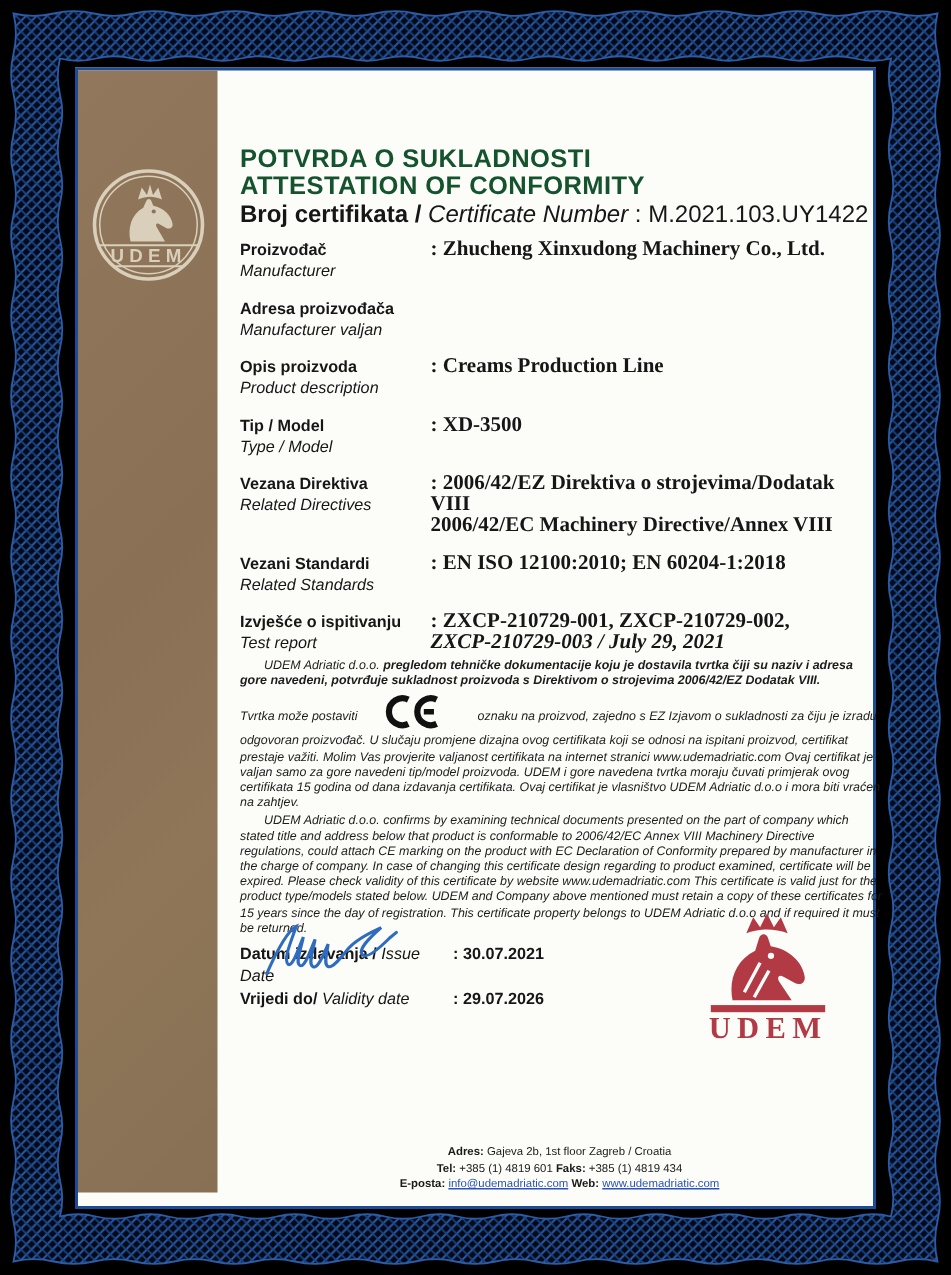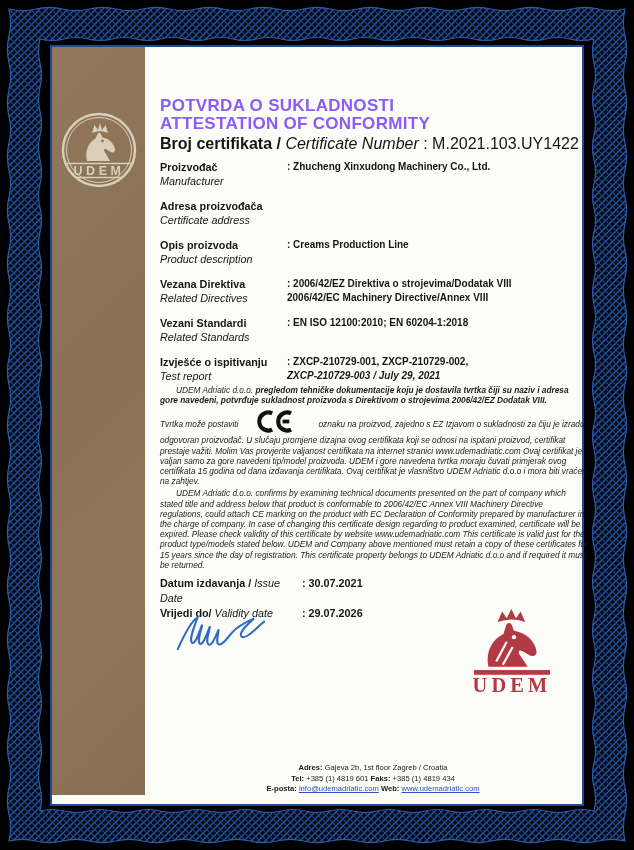--- a/index.html
+++ b/index.html
@@ -9,31 +9,31 @@
 
   .page{position:absolute;left:50px;top:45px;width:530px;height:757px;z-index:1;
         background:#fcfcf9;border:2px solid #1e4c94;}
 
   .binder{position:absolute;left:0;top:0;width:93px;height:calc(100% - 9px);
           background:linear-gradient(135deg,#91785c 0%,#8a7156 45%,#8f7659 70%,#877054 100%);}
   .binder svg{position:absolute;left:7px;top:63px;}
 
   .content{position:absolute;left:108px;top:50px;width:426px;color:#161616;}
 
-  .title{font-size:17px;font-weight:bold;letter-spacing:.3px;line-height:18px;margin:0;color:#8b5cf6;}
+  .title{font-size:17px;font-weight:bold;letter-spacing:.3px;line-height:18px;margin:0;color:#14532d;}
   .certline{margin-top:4px;font-size:16px;line-height:14px;}
   .certline .hr{font-weight:bold;}
   .certline .en{font-style:italic;}
 
   .fields{margin-top:9px;}
   .frow{display:flex;margin-bottom:11px;}
   .frow .lbl{width:127px;flex:0 0 127px;}
   .frow .lbl .hr{display:block;font-weight:bold;font-size:10.8px;line-height:14px;}
   .frow .lbl .en{display:block;font-style:italic;font-size:10.8px;line-height:14px;}
-  .frow .val{font-weight:bold;font-size:10px;line-height:14px;white-space:pre-line;}
+  .frow .val{font-weight:bold;font-size:14px;line-height:14px;white-space:pre-line;font-family:Liberation Serif, serif;}
   .frow .val .v2i{font-style:italic;display:block;}
   .frow .val .v2b{display:block;}
 
   .legal{margin-top:2px;font-size:8.3px;line-height:10.2px;font-style:italic;color:#1c1c1c;width:428px;}
   .legal .intro{font-weight:bold;margin:0 0 3px 0;}
   .legal p{margin:0;}
   .legal .cepara{margin-bottom:2px;}
   .ce-ico{vertical-align:-8px;margin:0 26px 0 18px;}
   .legal .enb{font-weight:normal;margin-left:16px;}
 
@@ -99,32 +99,39 @@
           <div class="lbl">
               <span class="hr">Proizvođač</span>
               <span class="en">Manufacturer</span>
             </div>
           <div class="val"><span>: Zhucheng Xinxudong Machinery Co., Ltd.</span></div>
         </div>
 
         <div class="frow">
           <div class="lbl">
               <span class="hr">Adresa proizvođača</span>
-              <span class="en">Certificate address</span>
+              <span class="en">Manufacturer valjan</span>
             </div>
         </div>
 
         <div class="frow">
           <div class="lbl">
               <span class="hr">Opis proizvoda</span>
               <span class="en">Product description</span>
             </div>
           <div class="val"><span>: Creams Production Line</span></div>
         </div>
 
+        <div class="frow">
+          <div class="lbl">
+              <span class="hr">Tip / Model</span>
+              <span class="en">Type / Model</span>
+            </div>
+          <div class="val"><span>: XD-3500</span></div>
+        </div>
 
         <div class="frow">
           <div class="lbl">
               <span class="hr">Vezana Direktiva</span>
               <span class="en">Related Directives</span>
             </div>
           <div class="val"><span>: 2006/42/EZ Direktiva o strojevima/Dodatak VIII</span><span class="v2b">2006/42/EC  Machinery Directive/Annex VIII</span></div>
         </div>
 
         <div class="frow">

